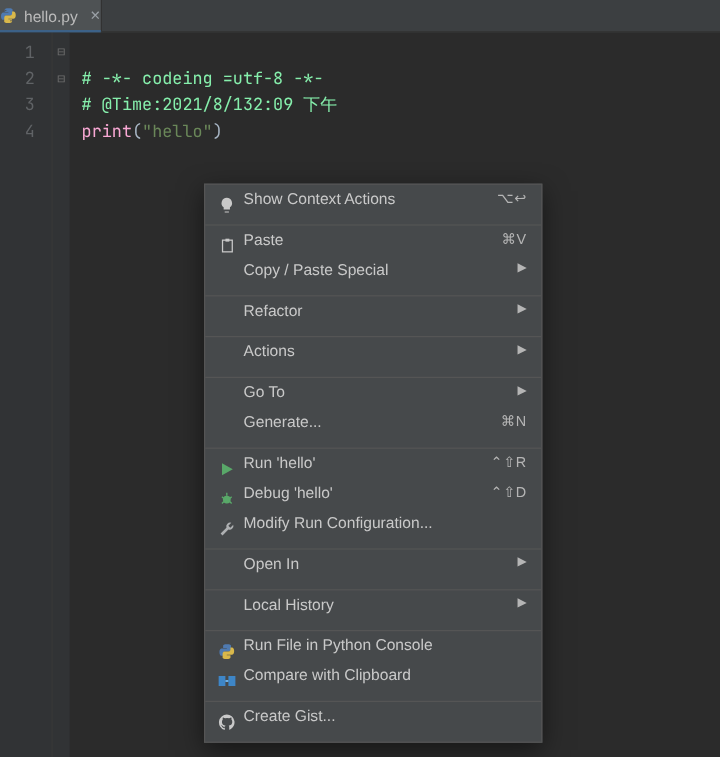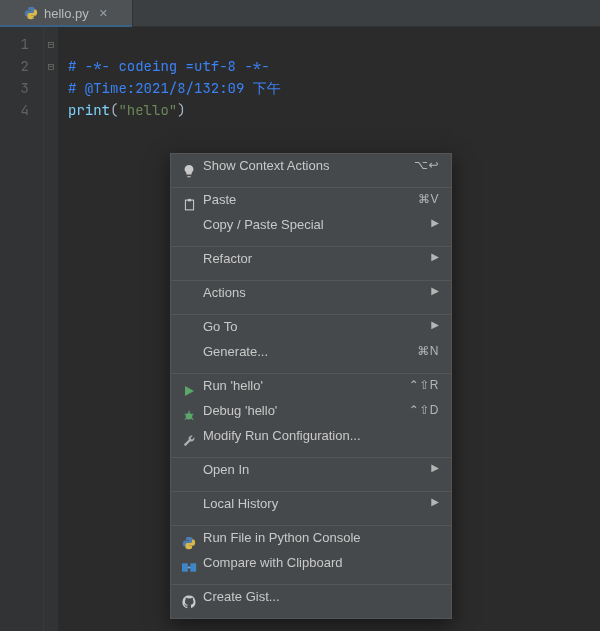--- a/index.html
+++ b/index.html
@@ -17,21 +17,21 @@
     height: 27px;
     background: #3c3f41;
     border-bottom: 1px solid #323232;
     display: flex;
     align-items: stretch;
   }
   .tab {
     display: flex;
     align-items: center;
     gap: 6px;
-    padding: 0 24px;
+    padding: 0 0;
     background: #4e5254;
     border-right: 1px solid #323232;
     color: #bbbbbb;
     height: 100%;
     position: relative;
   }
   .tab::after{
     content:"";
     position:absolute; left:0; right:0; bottom:-1px; height:2px;
     background:#3c6187;
@@ -59,22 +59,22 @@
     background:#313335;
     padding-top:6px;
     color:#606366;
   }
   .indicator-col .ind{ height:22px; display:flex; align-items:center; justify-content:center;}
   .lock{ font-size:11px; color:#6d6d6d;}
   .code {
     padding: 6px 0 0 10px;
     white-space: pre;
   }
-  .c-comment { color:#3b82f6; }
-  .c-func    { color:#7dd3fc; }
+  .c-comment { color:#86efac; }
+  .c-func    { color:#f9a8d4; }
   .c-paren   { color:#a9b7c6; }
   .c-str     { color:#6a8759; }
   
   .ctxmenu {
     position: absolute;
     left: 170px; top: 153px;
     width: 282px;
     background: #46494b;
     border: 1px solid #555555;
     box-shadow: 0 6px 20px rgba(0,0,0,.5);

